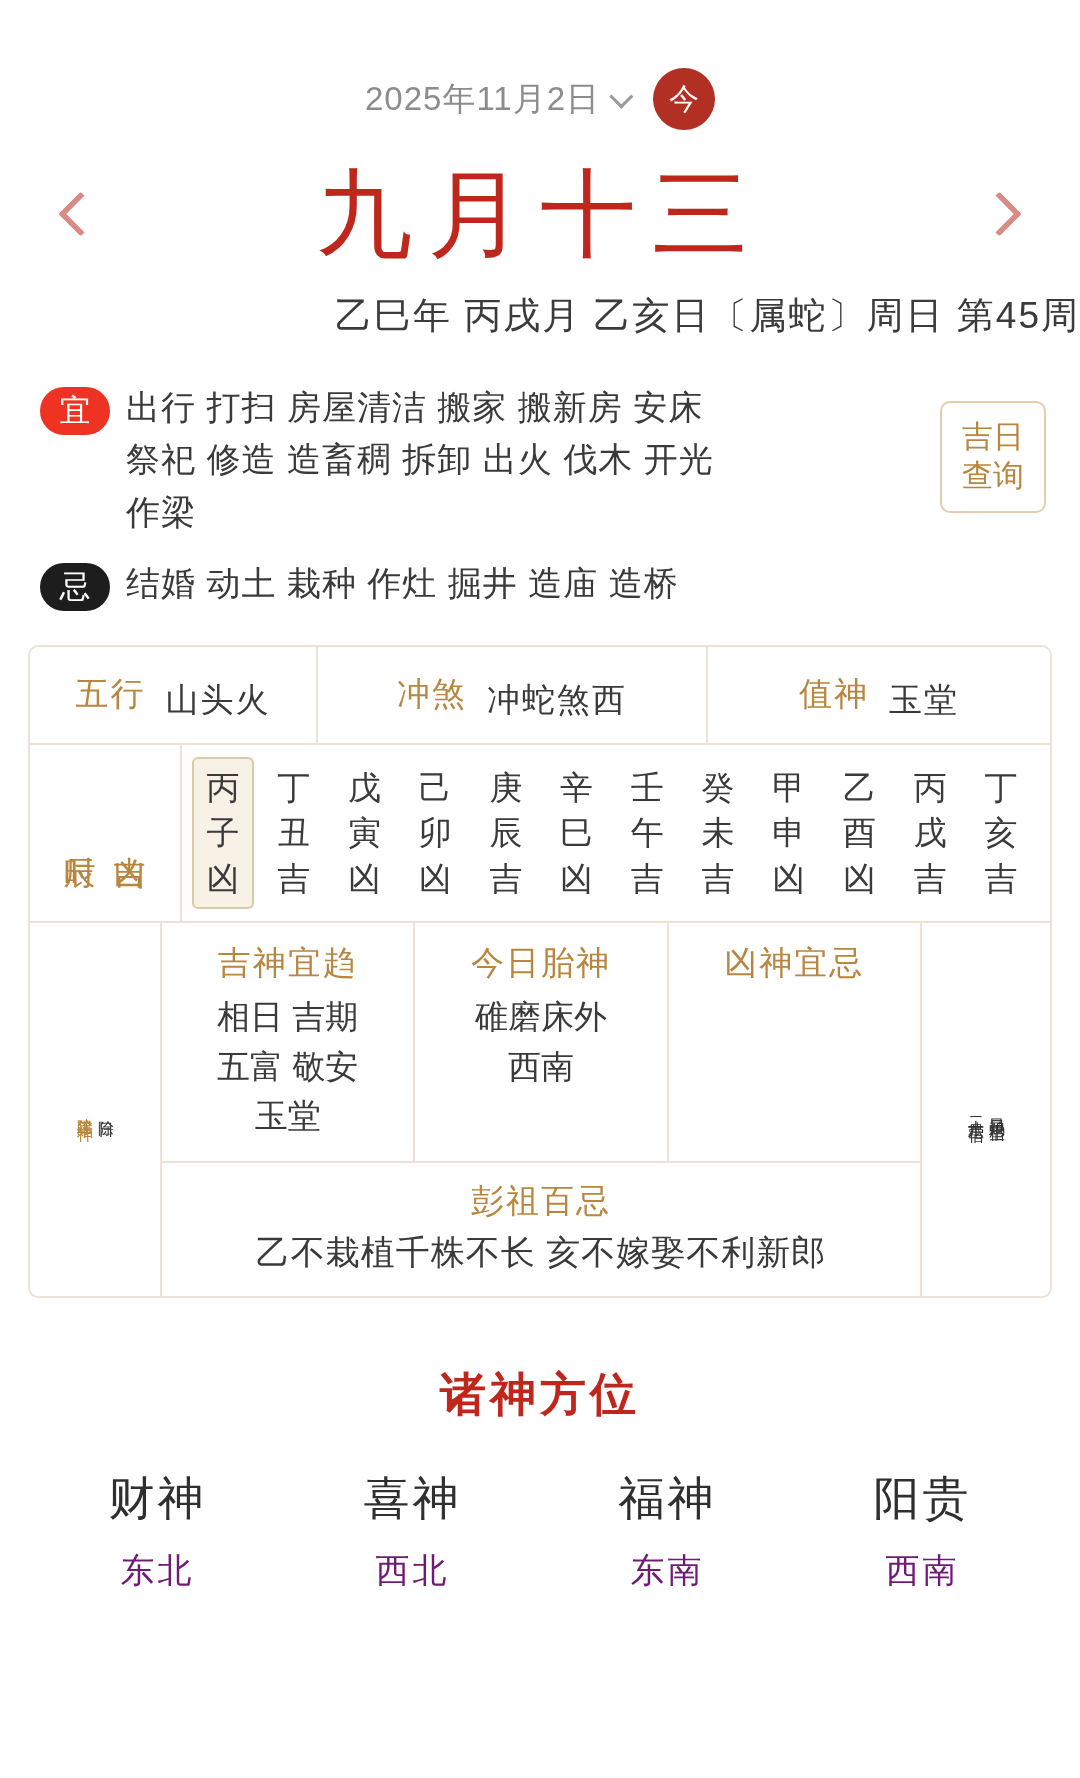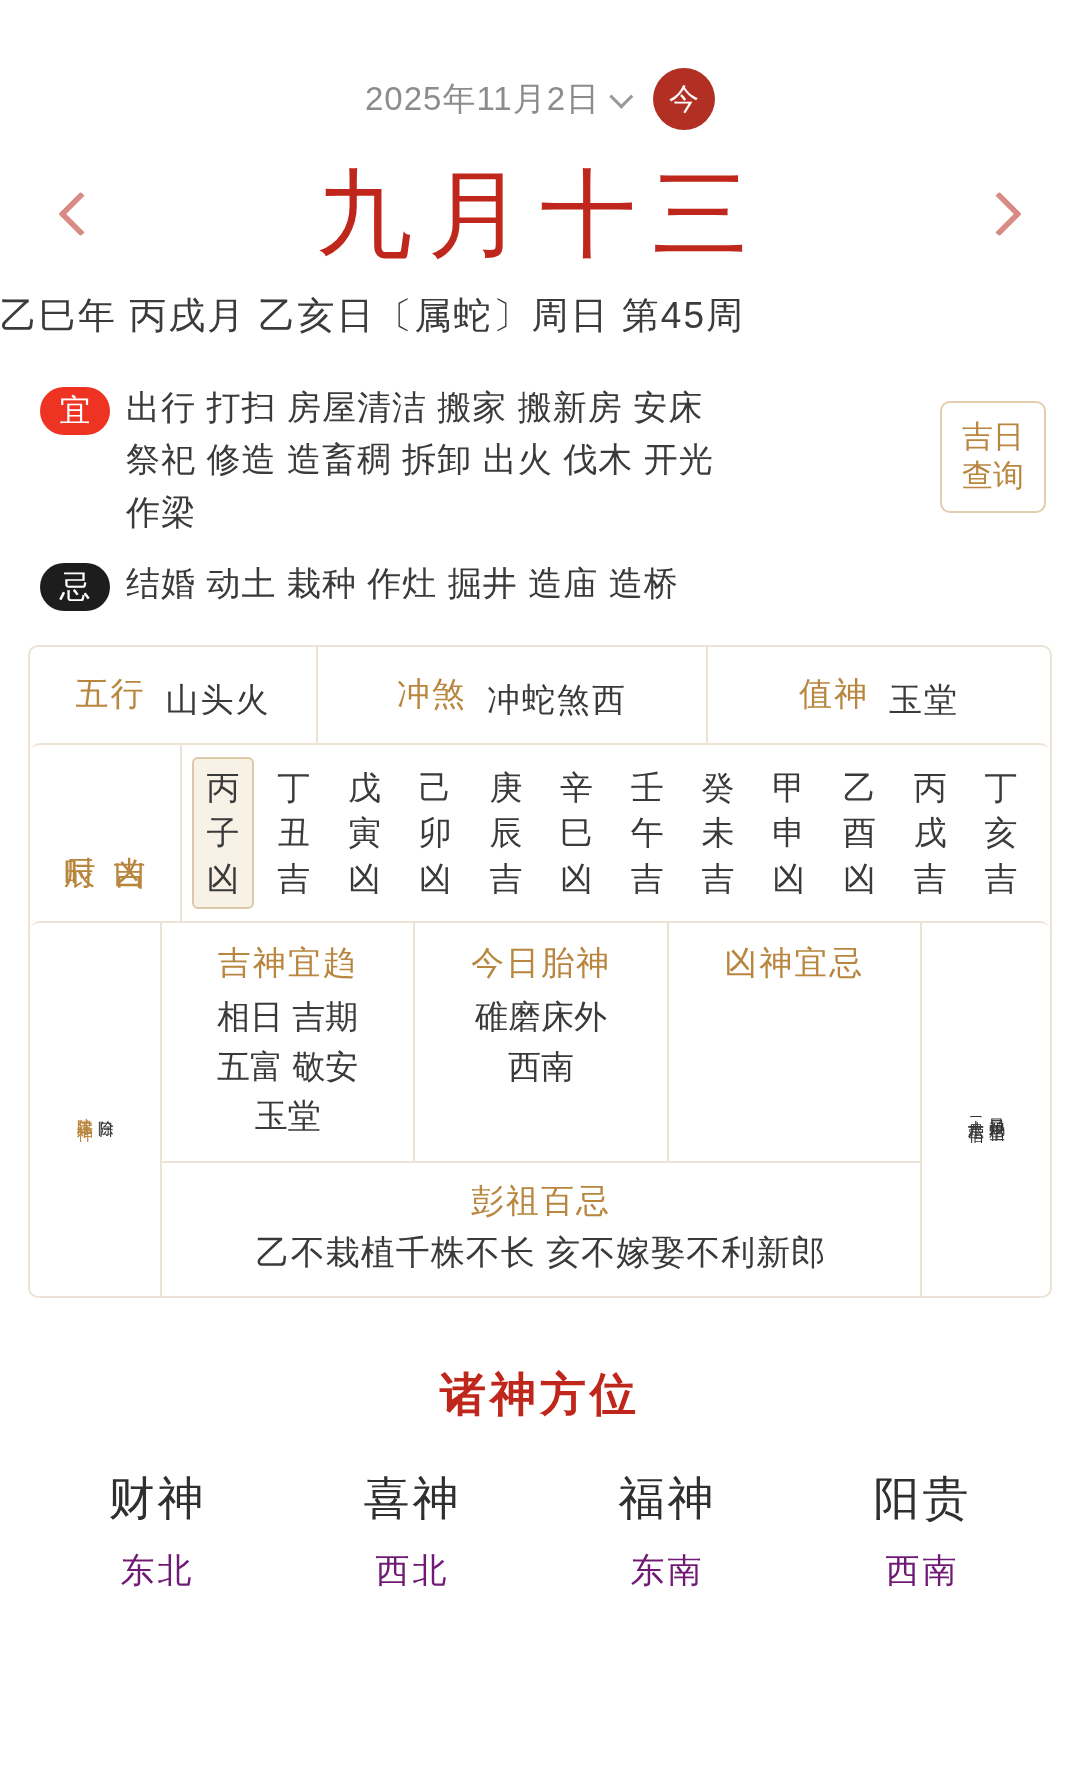--- a/index.html
+++ b/index.html
@@ -84,21 +84,21 @@
     text-align: center;
     font-size: 96px;
     color: #c0271c;
     letter-spacing: 16px;
     font-weight: 400;
     line-height: 1.05;
     font-family: "DejaVu Serif", "Liberation Serif", serif;
   }
 
   .ganzhi {
-    text-align: left;
+    text-align: right;
     font-size: 37px;
     color: #3b3b3b;
     margin-top: 26px;
     letter-spacing: 2px;
   }
 
   
   .yiji {
     margin-top: 40px;
     padding: 0 34px 0 40px;
@@ -147,21 +147,21 @@
     flex: none;
   }
 
   
   .table {
     margin: 34px 28px 0 28px;
     border: 2px solid #ece3d6;
     border-radius: 10px;
     overflow: hidden;
   }
-  .row { display: flex; border-radius: 10px; }
+  .row { display: flex; }
   .row + .row { border-top: 2px solid #ece3d6; }
   .cell { display: flex; align-items: center; justify-content: center; }
   .vline { border-left: 2px solid #ece3d6; }
   .lbl {
     color: #b8863f;
     font-size: 33px;
     letter-spacing: 2px;
   }
   .val {
     color: #3a3a3a;

